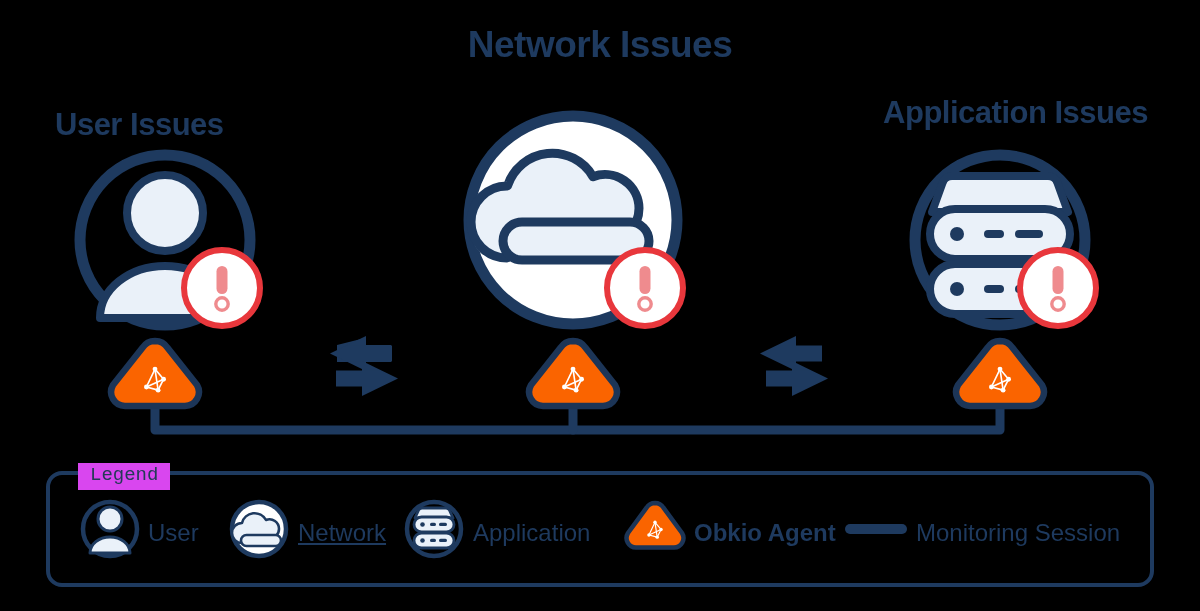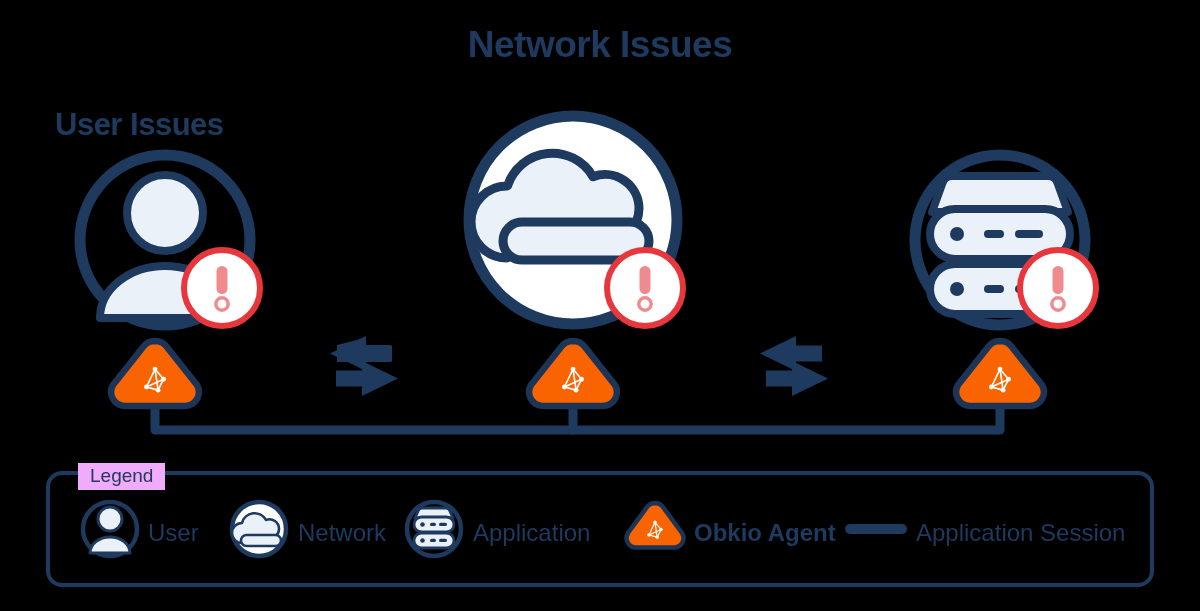--- a/index.html
+++ b/index.html
@@ -49,50 +49,51 @@
   }
   #title-application {
     right: 52px;
     top: 97px;
     font-size: 31px;
   }
   .legend-chip {
     position: absolute;
     left: 78px;
     top: 463px;
-    background: #f0abfc;
+    background: #d946ef;
     color: #233a56;
     font-size: 19px;
-    font-family: Liberation Sans, sans-serif;
+    font-family: Liberation Mono, monospace;
     padding: 2px 12px 3px 12px;
     line-height: 1.15;
     z-index: 5;
   }
   .legend-text {
     position: absolute;
     color: #1e3a5f;
     font-size: 24px;
     font-family: "Liberation Sans", sans-serif;
     white-space: nowrap;
     line-height: 1;
     top: 521px;
   }
   #legend-label-user { left: 148px; }
-  #legend-label-network { left: 298px; }
+  #legend-label-network { left: 298px; text-decoration: underline; }
   #legend-label-application { left: 473px; }
   #legend-label-obkio { left: 694px; font-weight: bold; }
   #legend-label-session { left: 916px; }
 </style>
 </head>
 <body>
 
 <div id="stage">
 
   <div class="hdg" id="title-network">Network Issues</div>
   <div class="hdg" id="title-user">User Issues</div>
+  <div class="hdg" id="title-application">Application Issues</div>
 
   <svg width="1200" height="611" viewBox="0 0 1200 611">
     <defs>
 
       <g id="obkio-mesh">
         <g stroke="#ffffff" stroke-width="2.1" fill="none" stroke-linecap="round" stroke-linejoin="round">
           <path d="M 0,-14 L 11,-1 L 4,13 L -11,9 Z"></path>
           <path d="M 0,-14 L 4,13"></path>
           <path d="M -11,9 L 11,-1"></path>
         </g>
@@ -289,15 +290,15 @@
       </g>
     </g>
   </svg>
 
   <div class="legend-chip">Legend</div>
 
   <div class="legend-text" id="legend-label-user">User</div>
   <div class="legend-text" id="legend-label-network">Network</div>
   <div class="legend-text" id="legend-label-application">Application</div>
   <div class="legend-text" id="legend-label-obkio">Obkio Agent</div>
-  <div class="legend-text" id="legend-label-session">Application Session</div>
+  <div class="legend-text" id="legend-label-session">Monitoring Session</div>
 
 </div>
 
 </body></html>

